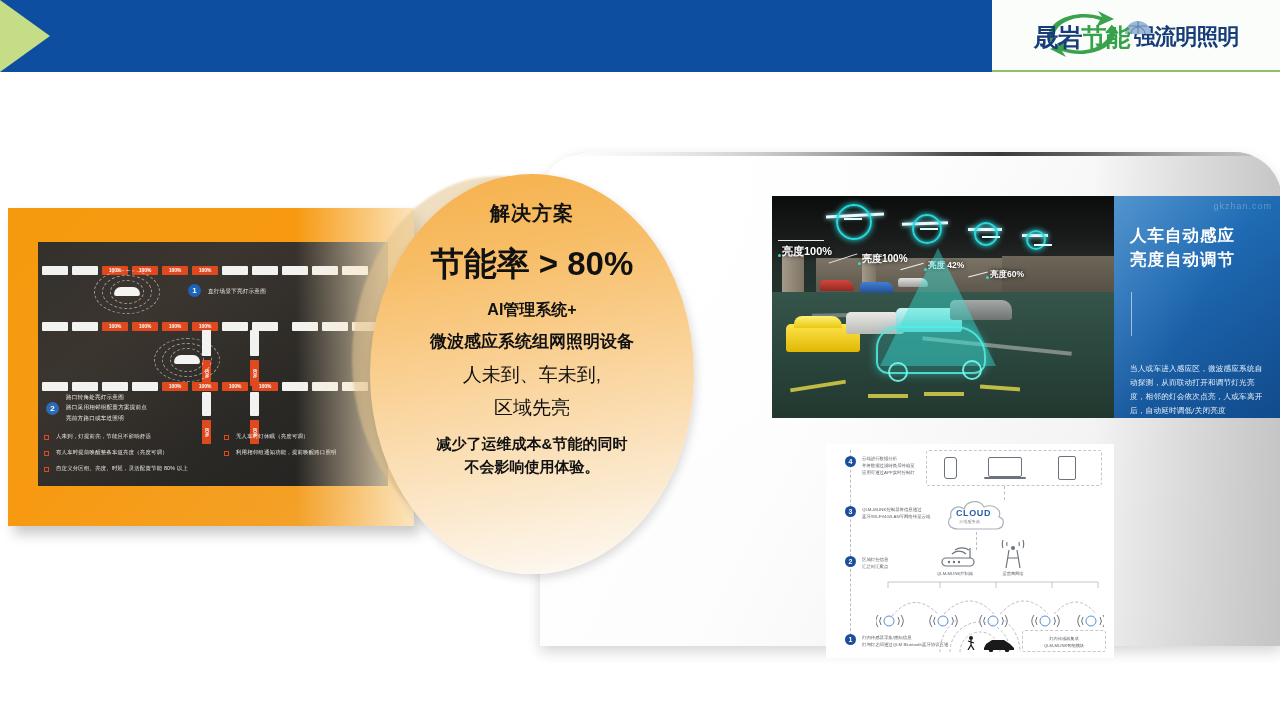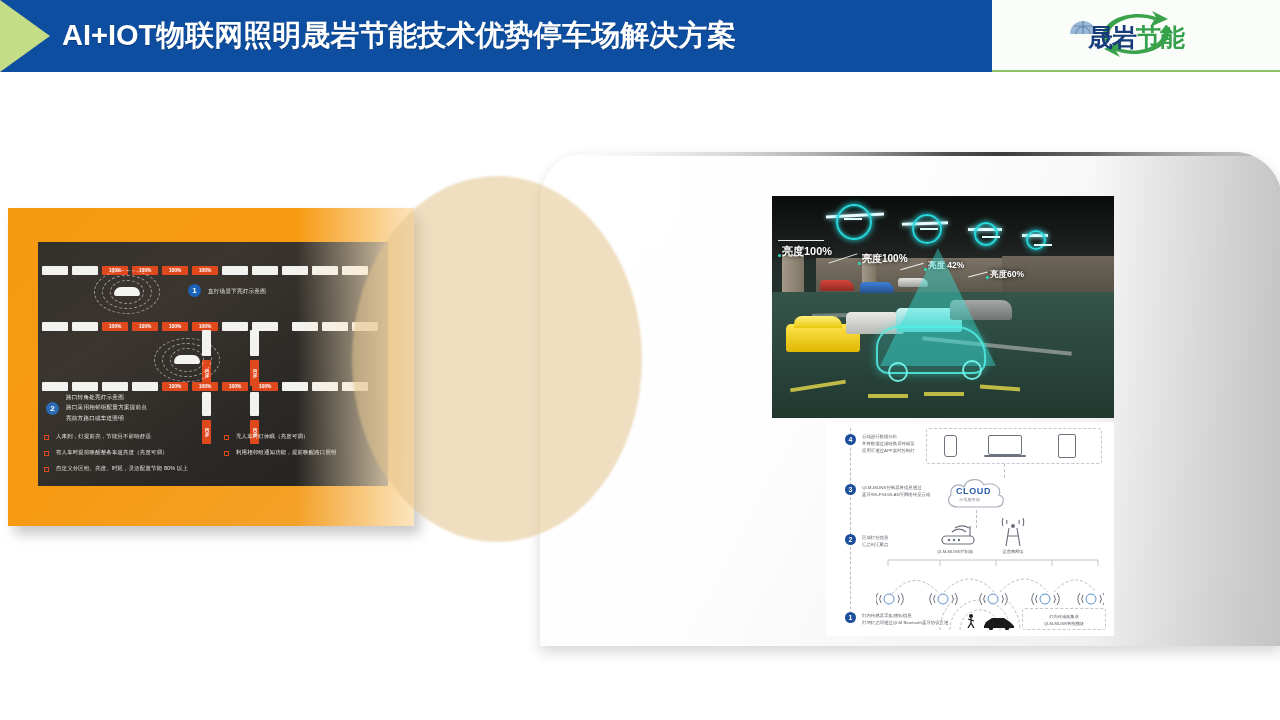--- a/index.html
+++ b/index.html
@@ -93,21 +93,21 @@
   .pb-title{ position:absolute; left:16px; top:28px; color:#fff; font-size:16.5px;
       font-weight:bold; line-height:1.45; letter-spacing:1px; }
   .pb-rule{ position:absolute; left:17px; top:96px; width:1px; height:44px;
       background:rgba(255,255,255,.55); }
   .pb-body{ position:absolute; left:16px; top:166px; width:140px; color:#e6f1fb;
       font-size:7.6px; line-height:1.85; letter-spacing:.2px; }
   .watermark{ position:absolute; right:8px; top:5px; color:rgba(255,255,255,.28);
       font-size:9px; letter-spacing:1px; }
 
   
-  .diagram{ position:absolute; left:826px; top:422px; width:288px; height:214px;
+  .diagram{ position:absolute; left:826px; top:444px; width:288px; height:214px;
       background:#ffffff; }
   .dg-line{ position:absolute; background:#c9ccd2; }
   .dg-dash{ position:absolute; border-left:1px dashed #b9bdc4; }
   .dg-num{ position:absolute; width:11px; height:11px; border-radius:50%;
       background:#1b4f9c; color:#fff; font-size:7px; line-height:11px;
       text-align:center; font-weight:bold; }
   .dg-txt{ position:absolute; color:#5c6168; font-size:4.4px; line-height:1.6;
       width:92px; letter-spacing:0px; }
   .dg-box{ position:absolute; border:1px dashed #c3c7cd; border-radius:3px; }
   .dev{ position:absolute; border:1.3px solid #6d737c; border-radius:2px; background:#fff; }
@@ -164,30 +164,30 @@
   .ov-l5{ font-size:19px; margin-top:7px; font-weight:400; }
   .ov-l6{ font-size:15px; font-weight:bold; margin-top:11px; line-height:1.55; }
 </style>
 </head>
 <body>
 
 <div id="slide">
 
   <div class="header">
     <div class="header-chevron"></div>
-    <div class="header-title">AI+IOT物联网照明晟岩节能技术优势停车场解决方案</div>
   </div>
 
   <div class="logo-box">
     <div class="logo-inner">
       <svg class="logo-swoosh" viewBox="0 0 84 54">
         <path d="M8 34 C6 10, 40 2, 62 10 L58 4 L74 12 L56 20 L60 13 C40 6, 12 14, 14 34 Z" fill="#3aa24a"></path>
         <path d="M76 20 C78 44, 44 52, 22 44 L26 50 L10 42 L28 34 L24 41 C44 48, 72 40, 70 20 Z" fill="#3aa24a"></path>
       </svg>
       <span class="logo-cn"><span class="d">晟岩</span><span class="g">节能</span></span>
+      <span class="logo-tail">强流明照明</span>
       <svg class="logo-fan" viewBox="0 0 30 18">
         <path d="M2 17 A13 13 0 0 1 28 17 Z" fill="#9bb8d6"></path>
         <path d="M8 17 A7 7 0 0 1 22 17" fill="none" stroke="#5b7fa8" stroke-width="1"></path>
         <path d="M15 4 L15 17" stroke="#5b7fa8" stroke-width="1"></path>
         <path d="M6 9 L24 9" stroke="#5b7fa8" stroke-width=".8"></path>
       </svg>
     </div>
   </div>
 
   <div class="white-card">
@@ -254,20 +254,30 @@
          background:linear-gradient(180deg,#3f7fd8,#24508f);"></div>
     <div class="car" style="left:126px;top:82px;width:30px;height:9px;
          background:linear-gradient(180deg,#e3e3df,#9d9d99);"></div>
 
     <div class="cone"></div>
     <div class="ghost-car"></div>
     <div class="ghost-wheel" style="left:116px;top:166px;"></div>
     <div class="ghost-wheel" style="left:190px;top:164px;"></div>
   </div>
 
+  <div class="photo-blue">
+    <div class="pb-sheen"></div>
+    <div class="watermark">gkzhan.com</div>
+    <div class="pb-title">
+      <div>人车自动感应</div>
+      <div>亮度自动调节</div>
+    </div>
+    <div class="pb-rule"></div>
+    <div class="pb-body">当人或车进入感应区，微波感应系统自动探测，从而联动打开和调节灯光亮度，相邻的灯会依次点亮，人或车离开后，自动延时调低/关闭亮度</div>
+  </div>
 
   <div class="diagram">
     <div class="dg-dash" style="left:24px;top:6px;height:186px;"></div>
 
     <div class="dg-num" style="left:19px;top:12px;">4</div>
     <div class="dg-txt" style="left:36px;top:11px;white-space:pre-line;">云端进行数据分析
 并将数据过滤转换后传输至
 应用可通过APP实时控制灯</div>
     <div class="dg-box" style="left:100px;top:6px;width:176px;height:36px;"></div>
     <div class="dev" style="left:118px;top:13px;width:13px;height:22px;border-radius:3px;"></div>
@@ -456,14 +466,26 @@
       <div class="leg-box" style="left:186px;top:209px;"></div>
       <div class="leg" style="left:198px;top:207px;">利用相邻组通知功能，提前唤醒路口照明</div>
 
       <div class="leg-box" style="left:6px;top:225px;"></div>
       <div class="leg" style="left:18px;top:223px;">自定义分区组、亮度、时延，灵活配置节能 80% 以上</div>
     </div>
     <div class="orange-fade"></div>
   </div>
 
   <div class="oval-shadow"></div>
+  <div class="oval">
+    <div class="ov-h1">解决方案</div>
+    <div class="ov-big">节能率 &gt; 80%</div>
+    <div class="ov-l2">AI管理系统+</div>
+    <div class="ov-l3">微波感应系统组网照明设备</div>
+    <div class="ov-l4">人未到、车未到,</div>
+    <div class="ov-l5">区域先亮</div>
+    <div class="ov-l6">
+      <div>减少了运维成本&amp;节能的同时</div>
+      <div>不会影响使用体验。</div>
+    </div>
+  </div>
 
 </div>
 
 </body></html>

